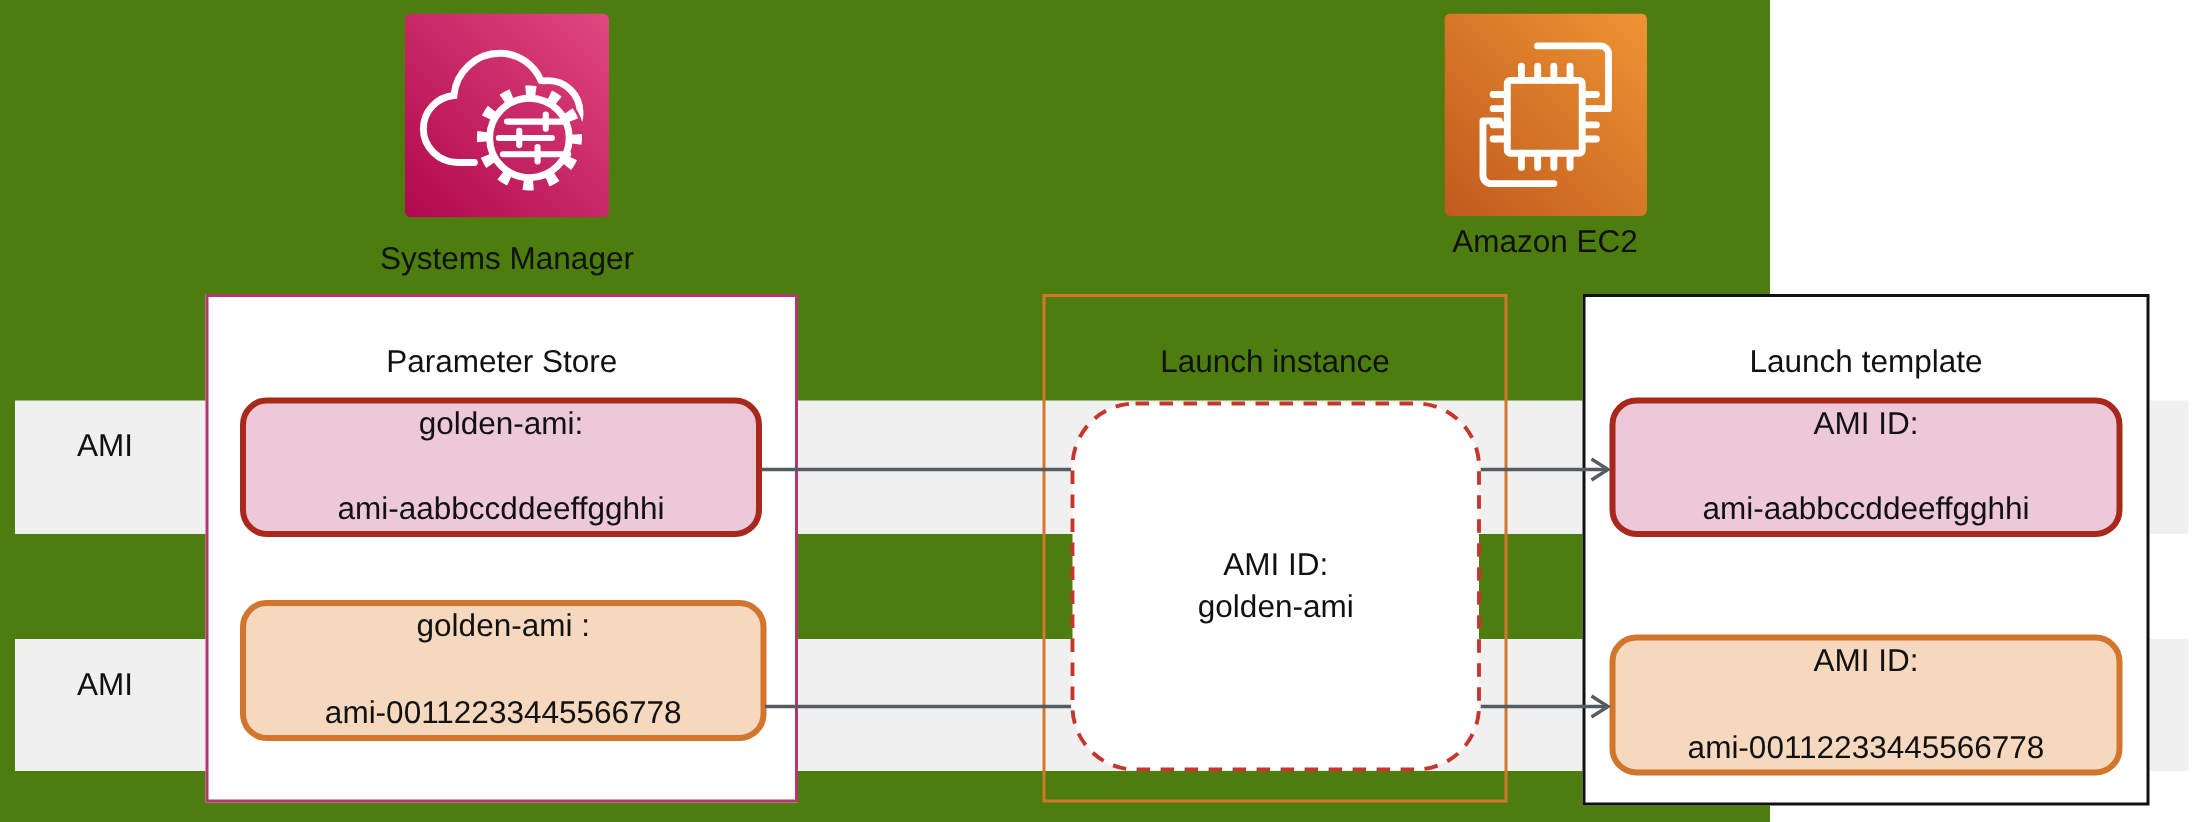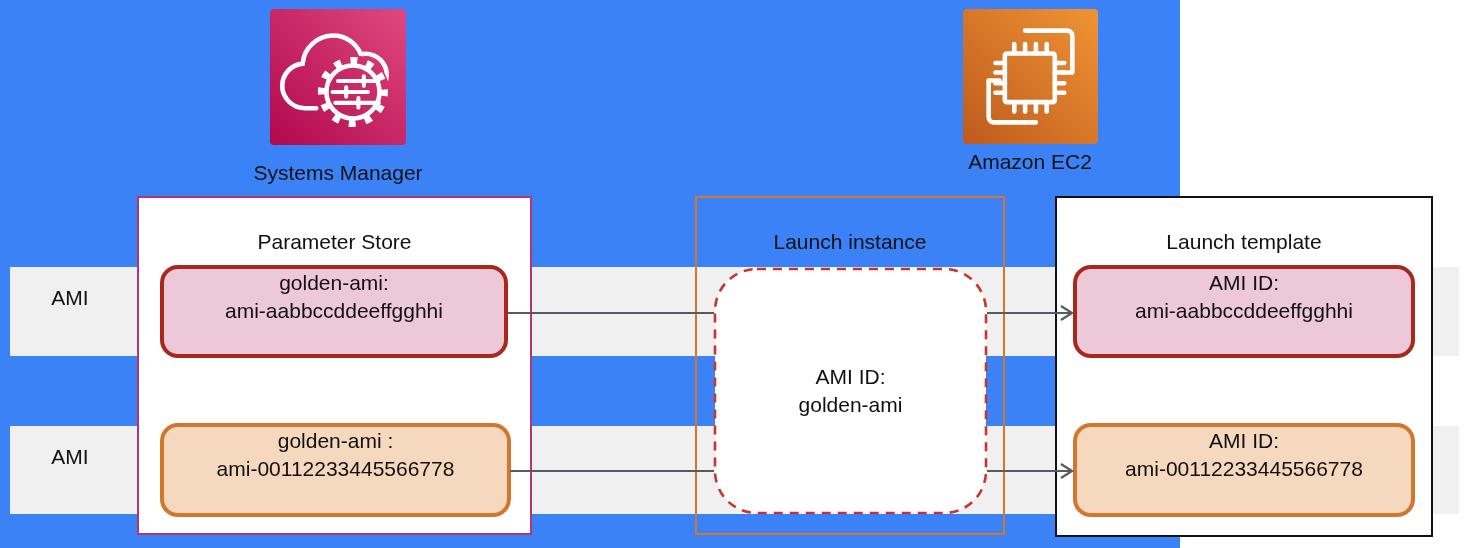--- a/index.html
+++ b/index.html
@@ -1,18 +1,18 @@
 <!DOCTYPE html>
 <html><head>
 <meta charset="utf-8">
 <style>
   html,body{margin:0;padding:0;background:#fff;}
   body{width:1466px;height:548px;overflow:hidden;
        font-family:"Liberation Sans","DejaVu Sans",sans-serif;color:#111;}
-  #canvas{position:relative;width:1180px;height:548px;background:#3b82f6;}
+  #canvas{position:relative;width:1180px;height:548px;background:#4d7c0f;}
 
   .band{position:absolute;left:10px;width:1449px;background:#f0f0f0;z-index:0;}
   #band-original{top:267px;height:89px;}
   #band-new{top:426px;height:88px;}
 
   .svc-icon{position:absolute;z-index:2;}
   #ssm-icon{left:270px;top:9px;width:136px;height:136px;}
   #ec2-icon{left:963px;top:9px;width:135px;height:135px;}
 
   .svc-label{position:absolute;width:220px;text-align:center;font-size:21px;z-index:2;}
@@ -22,26 +22,26 @@
   .outer-box{position:absolute;box-sizing:border-box;z-index:1;}
   #param-store-box{left:137px;top:196px;width:395px;height:339px;
                    border:2px solid #b5356f;background:#fff;}
   #launch-template-box{left:695px;top:196px;width:310px;height:339px;
                    border:2px solid #d4762b;background:transparent;}
   #launch-instance-box{left:1055px;top:196px;width:378px;height:341px;
                    border:2px solid #111;background:#fff;}
   .box-title{margin-top:32px;text-align:center;font-size:21px;}
 
   .chip{position:absolute;box-sizing:border-box;z-index:2;border-radius:18px;
-        display:flex;flex-direction:column;justify-content:flex-start;align-items:center;
+        display:flex;flex-direction:column;justify-content:space-between;align-items:center;
         font-size:21px;line-height:28px;text-align:center;}
   .chip.pink{background:#ecc8d8;border:4px solid #a8281c;}
   .chip.tan{background:#f5d8bd;border:4px solid #d2762d;}
   #ps-chip-original{left:160px;top:265px;width:348px;height:93px;}
-  #ps-chip-new{left:160px;top:423px;width:351px;height:94px;}
+  #ps-chip-new{left:160px;top:400px;width:351px;height:94px;}
   #li-chip-original{left:1073px;top:265px;width:342px;height:93px;}
   #li-chip-new{left:1073px;top:423px;width:342px;height:94px;}
 
   #lt-dashed{position:absolute;left:713px;top:267px;width:275px;height:248px;z-index:2;}
   #lt-dashed .dash-svg{position:absolute;left:0;top:0;}
   #lt-dashed .dash-text{position:absolute;left:0;top:0;width:100%;height:100%;
         display:flex;flex-direction:column;justify-content:center;align-items:center;
         font-size:21px;line-height:28px;text-align:center;}
 
   .row-label{position:absolute;width:124px;text-align:center;font-size:21px;

